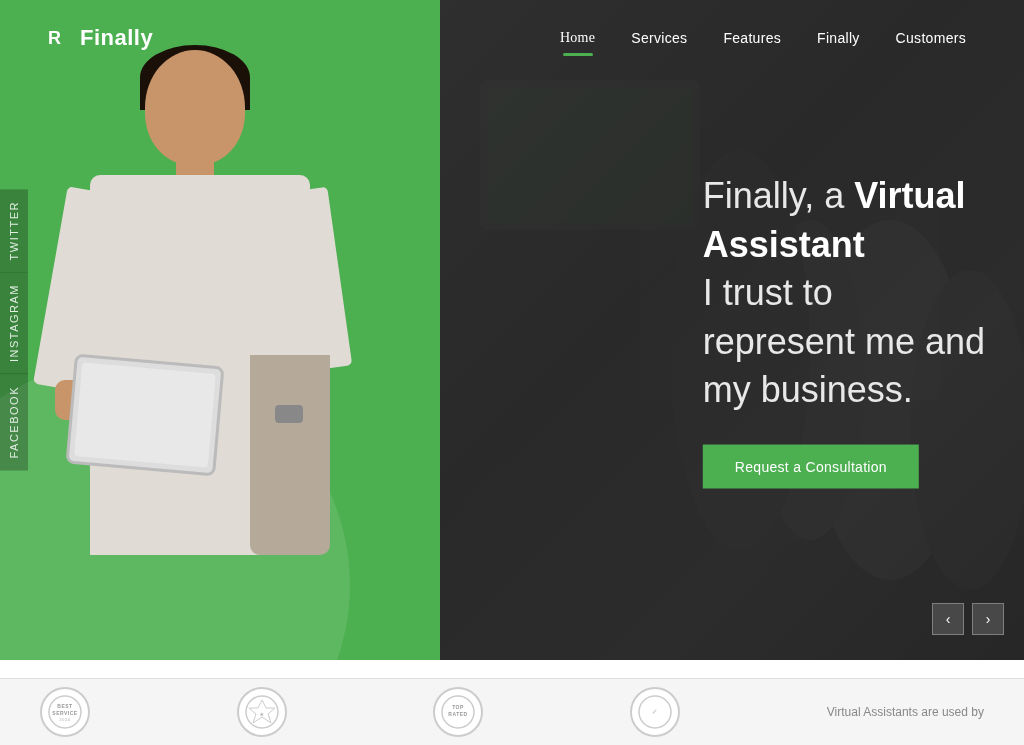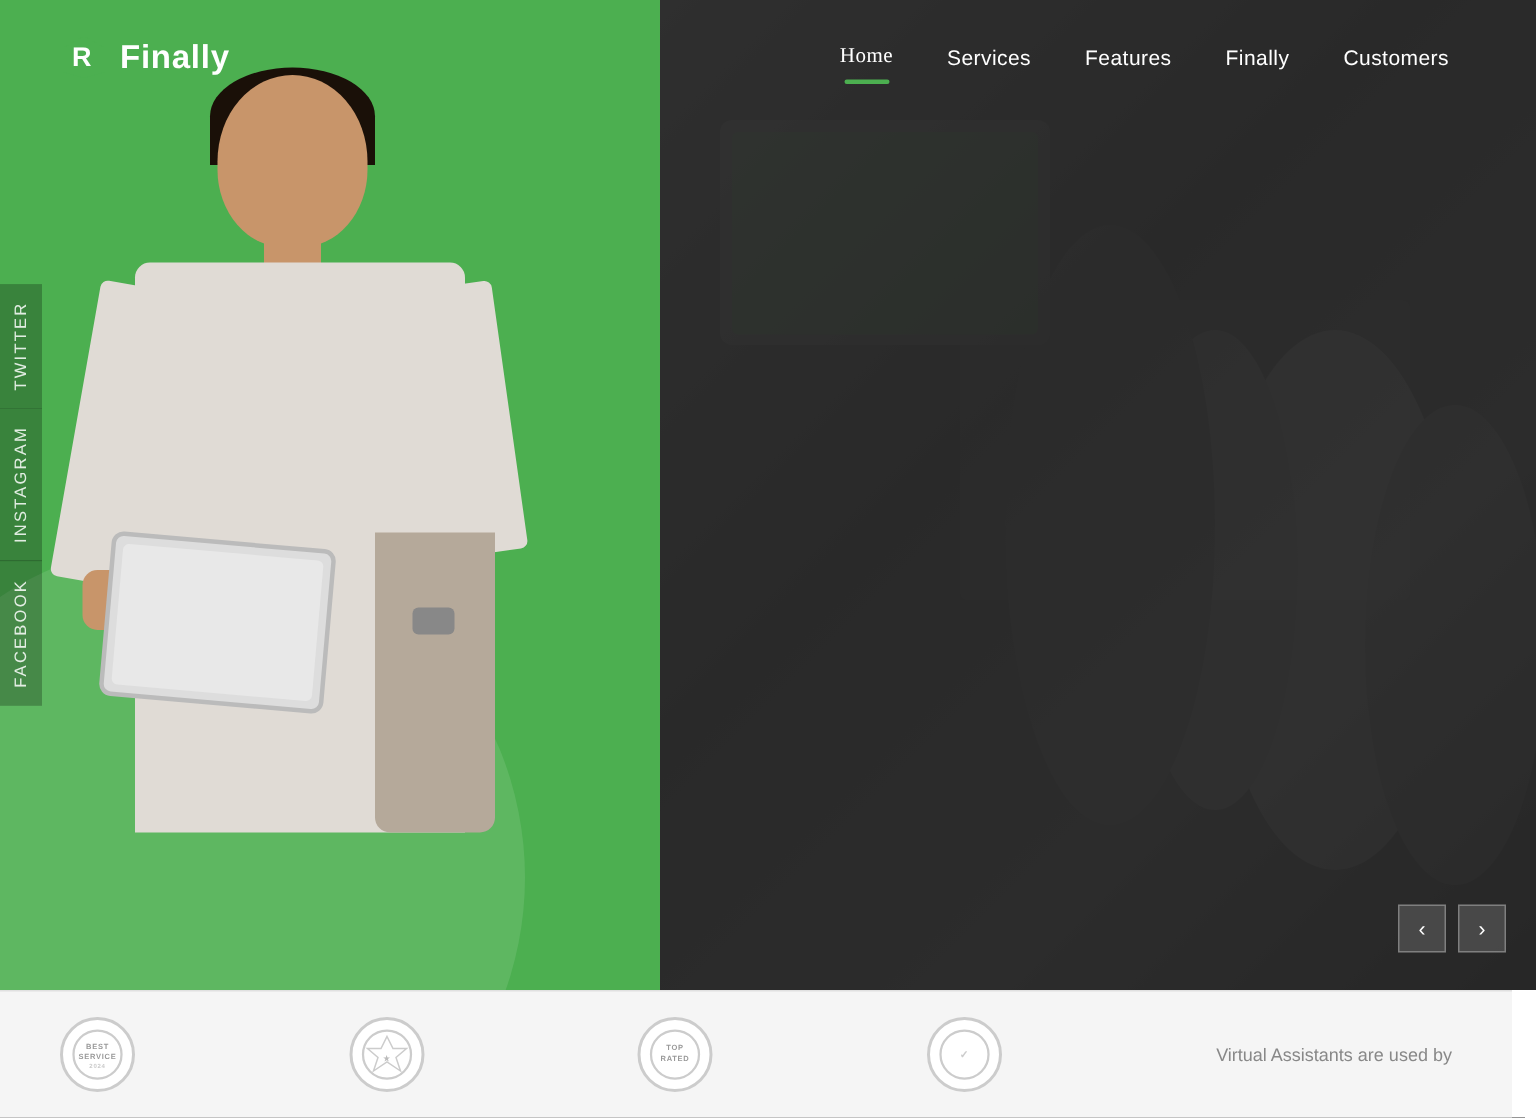--- a/index.html
+++ b/index.html
@@ -179,22 +179,22 @@
       letter-spacing: 1.5px;
       font-weight: 500;
       text-transform: uppercase;
     }
 
     
     .bottom-strip {
       position: absolute;
       bottom: 0;
       left: 0;
-      right: 16px;
-      height: 85px;
+      right: 0;
+      height: 67px;
       background: #f5f5f5;
       display: flex;
       align-items: center;
       justify-content: space-between;
       padding: 0 40px;
       border-top: 1px solid #e0e0e0;
     }
     .badge {
       display: flex;
       flex-direction: column;
@@ -399,20 +399,28 @@
         <ellipse cx="370" cy="380" rx="55" ry="160" fill="#4a4a4a"></ellipse>
         <rect x="200" y="200" width="300" height="200" fill="rgba(255,255,255,0.05)" rx="5"></rect>
         <ellipse cx="300" cy="350" rx="70" ry="200" fill="#3a3a3a"></ellipse>
 
         <rect x="40" y="80" width="220" height="150" fill="#444" rx="8"></rect>
         <rect x="48" y="88" width="204" height="135" fill="#3a5a3a" rx="4"></rect>
       </svg>
     </div>
     <div class="hero-right-overlay"></div>
 
+    <div class="hero-content">
+      <h1 class="hero-title">
+        <span>Finally, a </span><strong>Virtual Assistant</strong>
+        <br>
+        <span>I trust to represent me and my business.</span>
+      </h1>
+      <button class="cta-button">Request a Consultation</button>
+    </div>
 
     <div class="slider-arrows">
       <div class="arrow-btn">‹</div>
       <div class="arrow-btn">›</div>
     </div>
   </div>
 
   <div class="header">
 
     <div class="logo">

